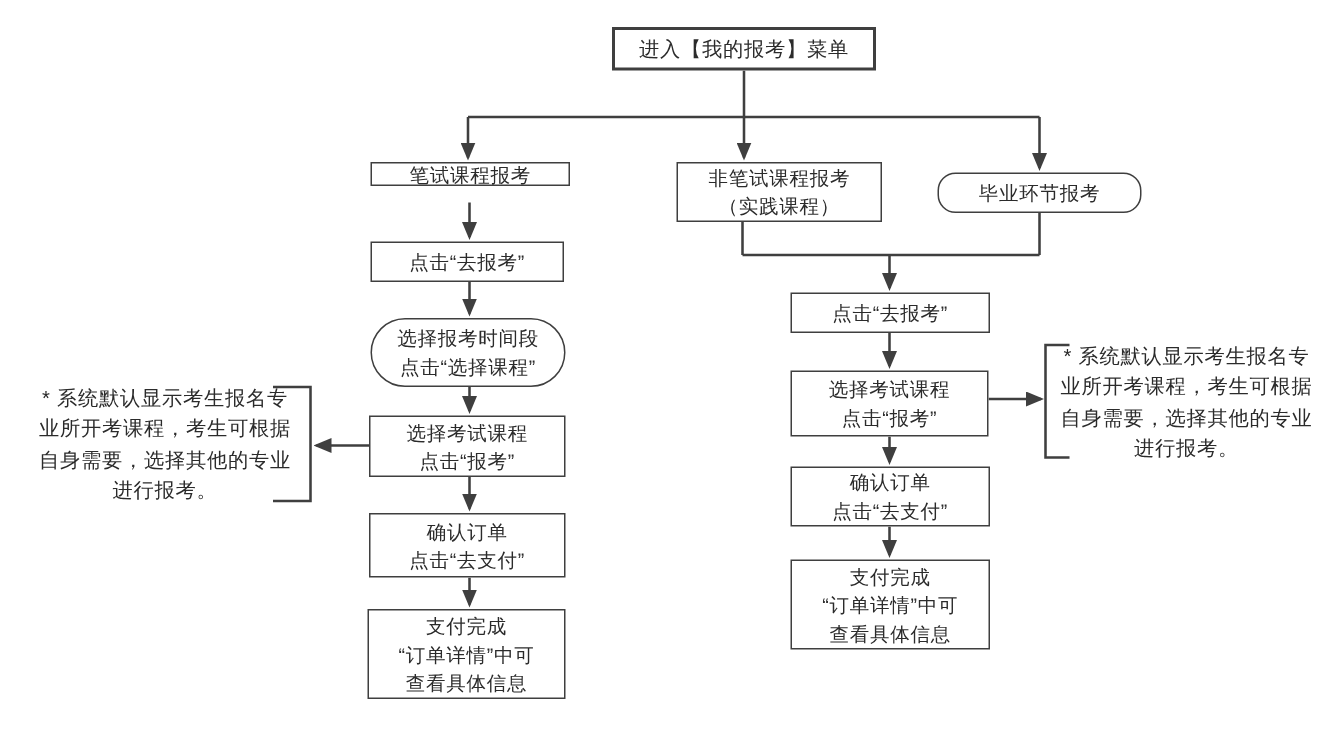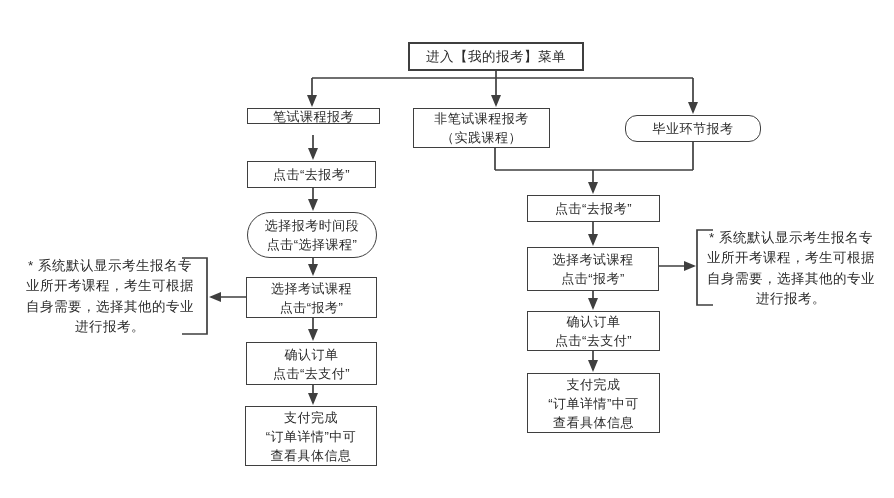--- a/index.html
+++ b/index.html
@@ -22,21 +22,21 @@
     position:absolute;
     box-sizing:border-box;
     border:1.5px solid var(--line);
     background:var(--bg);
     display:flex;align-items:center;justify-content:center;
     text-align:center;
     font-size:13px;line-height:19px;
     white-space:pre-line;
     letter-spacing:0.5px;
   }
-  .node.start{border-width:2px;font-size:13.5px;margin-top:24px;}
+  .node.start{border-width:2px;font-size:13.5px;}
   .note{
     position:absolute;
     font-size:13.5px;line-height:20.4px;
     white-space:pre-line;
     text-align:center;
     letter-spacing:0.5px;
   }
 </style>
 </head>
 <body>
@@ -79,21 +79,21 @@
   <div class="node" style="left:247px;top:212px;width:130px;height:46px;border-radius:23px;">选择报考时间段
 点击“选择课程”</div>
   <div class="node" style="left:246px;top:277px;width:131px;height:41px;">选择考试课程
 点击“报考”</div>
   <div class="node" style="left:246px;top:342px;width:131px;height:43px;">确认订单
 点击“去支付”</div>
   <div class="node" style="left:245px;top:406px;width:132px;height:60px;">支付完成
 “订单详情”中可
 查看具体信息</div>
 
-  <div class="node" style="left:413px;top:108px;width:137px;height:40px;">非笔试课程报考
+  <div class="node" style="left:451px;top:108px;width:137px;height:40px;">非笔试课程报考
 （实践课程）</div>
   <div class="node" style="left:625px;top:115px;width:136px;height:27px;border-radius:12px;">毕业环节报考</div>
 
   <div class="node" style="left:527px;top:195px;width:133px;height:27px;">点击“去报考”</div>
   <div class="node" style="left:527px;top:247px;width:132px;height:44px;">选择考试课程
 点击“报考”</div>
   <div class="node" style="left:527px;top:311px;width:133px;height:40px;">确认订单
 点击“去支付”</div>
   <div class="node" style="left:527px;top:373px;width:133px;height:60px;">支付完成
 “订单详情”中可

